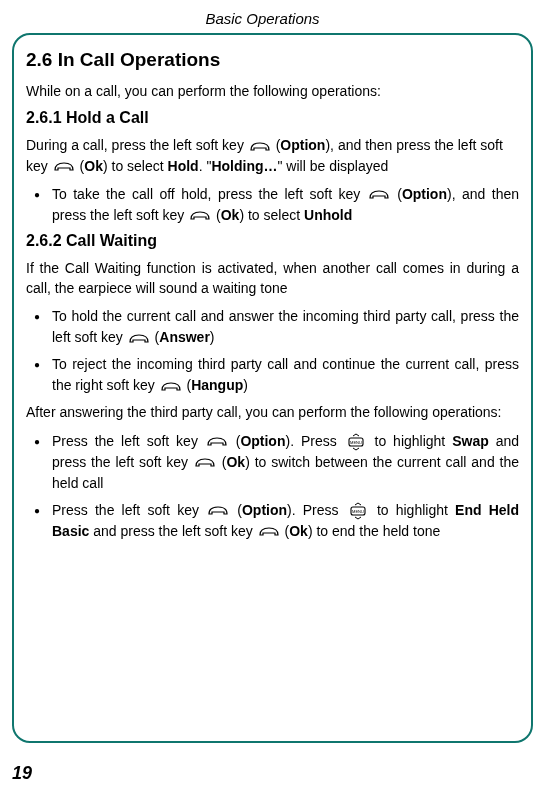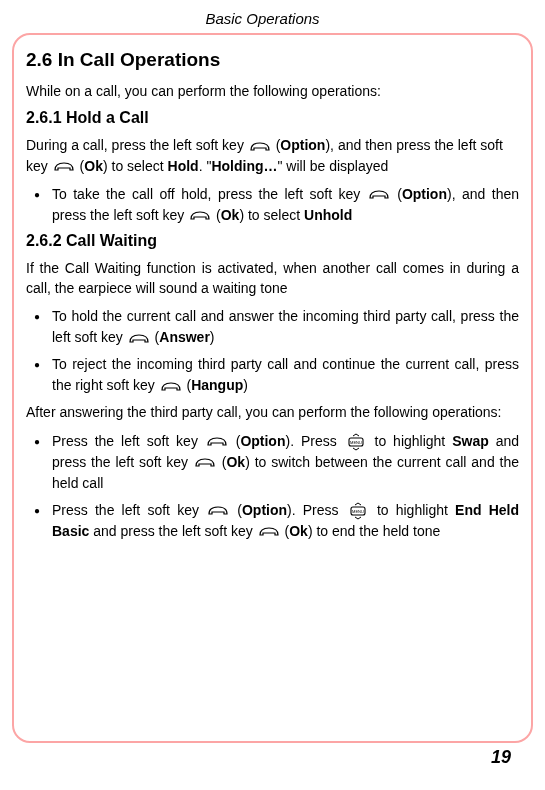--- a/index.html
+++ b/index.html
@@ -15,21 +15,21 @@
       position: relative;
       padding: 8px 12px;
     }
     .header {
       text-align: center;
       font-style: italic;
       font-size: 15px;
       padding: 2px 20px 6px 0;
     }
     .page-frame {
-      border: 2px solid #fca5a5;
+      border: 2px solid #0f766e;
       border-radius: 18px;
       padding: 14px 12px 18px 12px;
       height: 710px;
     }
     h2 {
       font-size: 19px;
       font-weight: bold;
       margin-bottom: 10px;
     }
     h3 {
@@ -95,25 +95,25 @@
       width: 22px;
       height: 18px;
       margin: 0 1px;
     }
     .end-icon svg {
       display: block;
       width: 100%;
       height: 100%;
     }
     .page-number {
-      text-align: right;
+      text-align: left;
       font-style: italic;
       font-size: 18px;
       font-weight: bold;
-      padding: 4px 22px 0 0;
+      padding: 20px 22px 0 0;
     }
     b {
       font-weight: bold;
     }
   </style>
 </head>
 <body>
 
 <div class="header">
   <span>Basic Operations</span>

